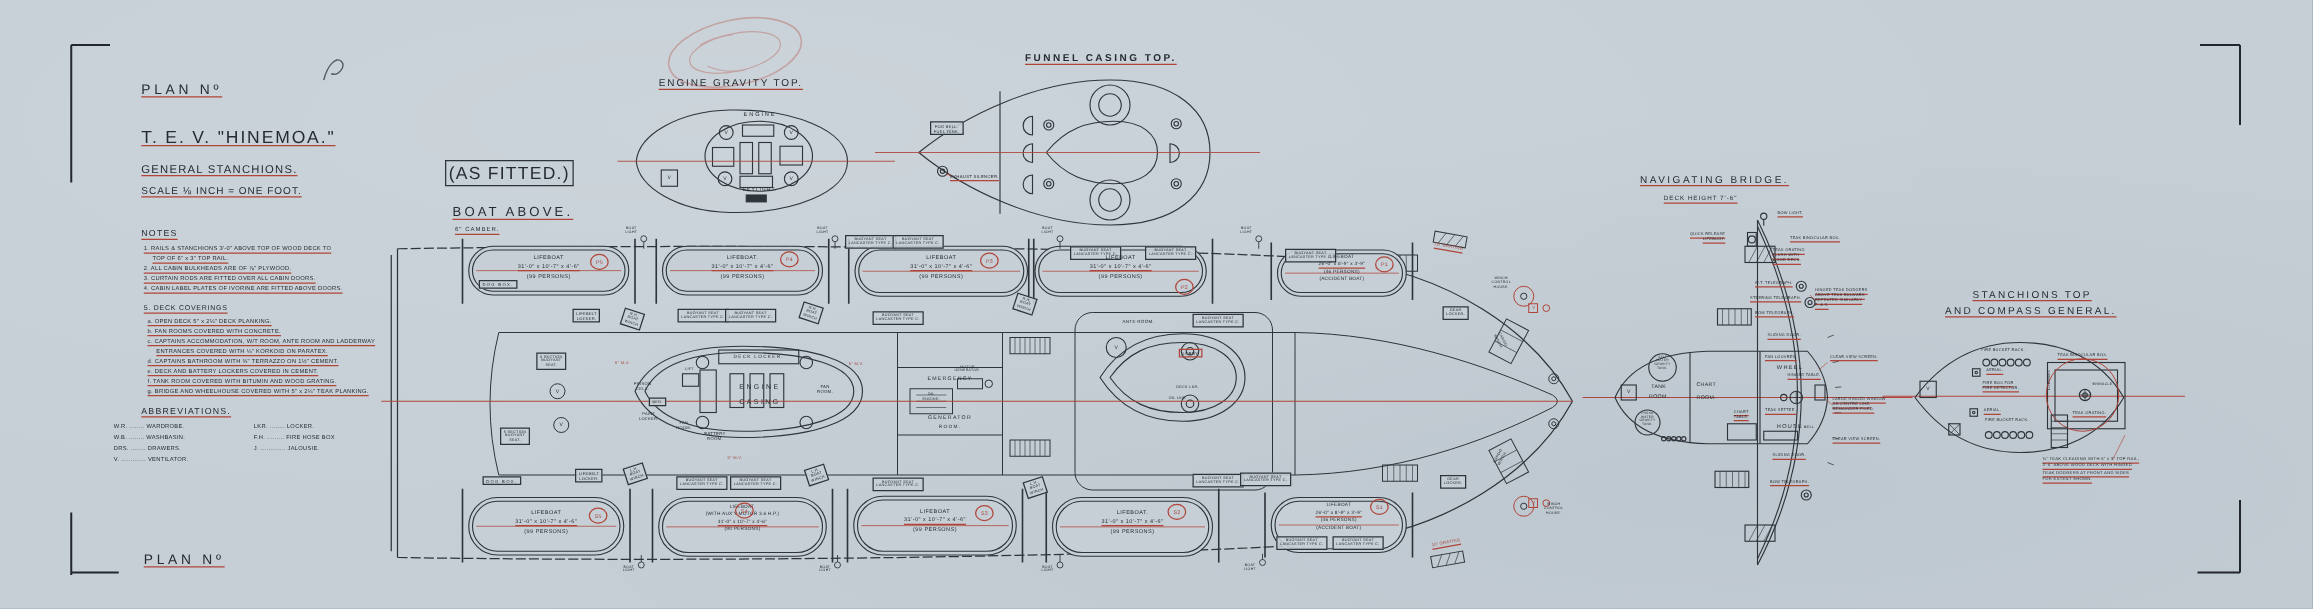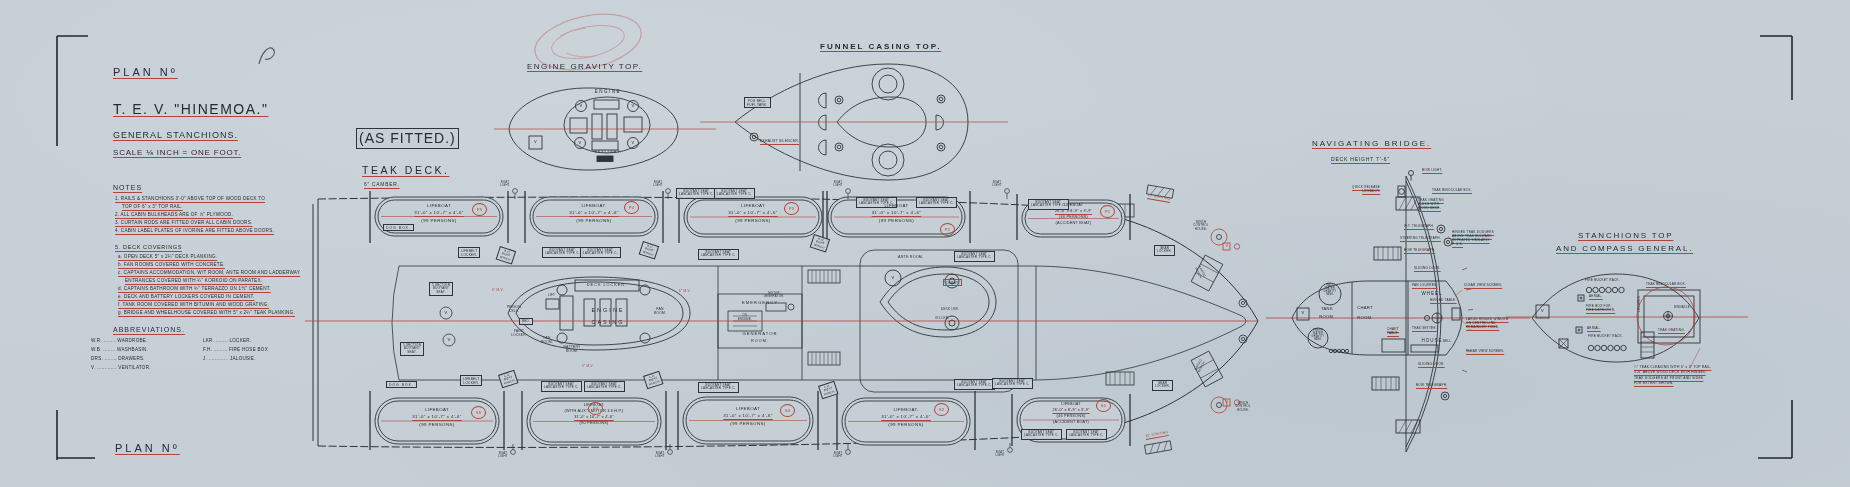--- a/index.html
+++ b/index.html
@@ -335,21 +335,21 @@
 <div class="t" style="left:91px;top:347px;font-size:4.6px;">W.B. ........ WASHBASIN.</div>
 <div class="t" style="left:91px;top:356px;font-size:4.6px;">DRS. ........ DRAWERS.</div>
 <div class="t" style="left:91px;top:365px;font-size:4.6px;">V. ............. VENTILATOR.</div>
 <div class="t" style="left:203px;top:338px;font-size:4.6px;">LKR. ........ LOCKER.</div>
 <div class="t" style="left:203px;top:347px;font-size:4.6px;">F.H. ......... FIRE HOSE BOX</div>
 <div class="t" style="left:203px;top:356px;font-size:4.6px;">J. ............. JALOUSIE.</div>
 <div class="t ru" style="left:115px;top:442px;font-size:11px;letter-spacing:3px;">PLAN  Nº</div>
 
 <div class="t ru" style="left:527px;top:62px;font-size:8px;letter-spacing:1.5px;">ENGINE  GRAVITY  TOP.</div>
 <div class="t ru" style="left:820px;top:42px;font-size:8px;letter-spacing:2px;font-weight:bold;">FUNNEL  CASING  TOP.</div>
-<div class="t ru" style="left:362px;top:164px;font-size:10.5px;letter-spacing:2.5px;">TEAK  DECK.</div>
+<div class="t ru" style="left:362px;top:164px;font-size:10.5px;letter-spacing:2.5px;">BOAT  ABOVE.</div>
 <div class="t ru" style="left:364px;top:182px;font-size:4.8px;letter-spacing:.8px;">6" CAMBER.</div>
 <div class="t ru" style="left:1312px;top:139px;font-size:8px;letter-spacing:2px;">NAVIGATING  BRIDGE.</div>
 <div class="t ru" style="left:1331px;top:156px;font-size:5px;letter-spacing:.8px;">DECK  HEIGHT  7'-6"</div>
 <div class="t ru" style="left:1578px;top:231px;font-size:8px;letter-spacing:1.8px;">STANCHIONS  TOP</div>
 <div class="t ru" style="left:1556px;top:244px;font-size:8px;letter-spacing:1.8px;">AND  COMPASS  GENERAL.</div>
 
 <div class="t ctr" style="left:572px;top:89px;width:72px;font-size:4.5px;letter-spacing:1.5px;">ENGINE</div>
 <div class="t ctr" style="left:572px;top:149px;width:72px;font-size:4px;letter-spacing:.8px;">SKYLIGHT.</div>
 <div class="t ctr" style="left:578px;top:103px;width:6px;font-size:4px;">V</div>
 <div class="t ctr" style="left:630px;top:103px;width:6px;font-size:4px;">V</div>

